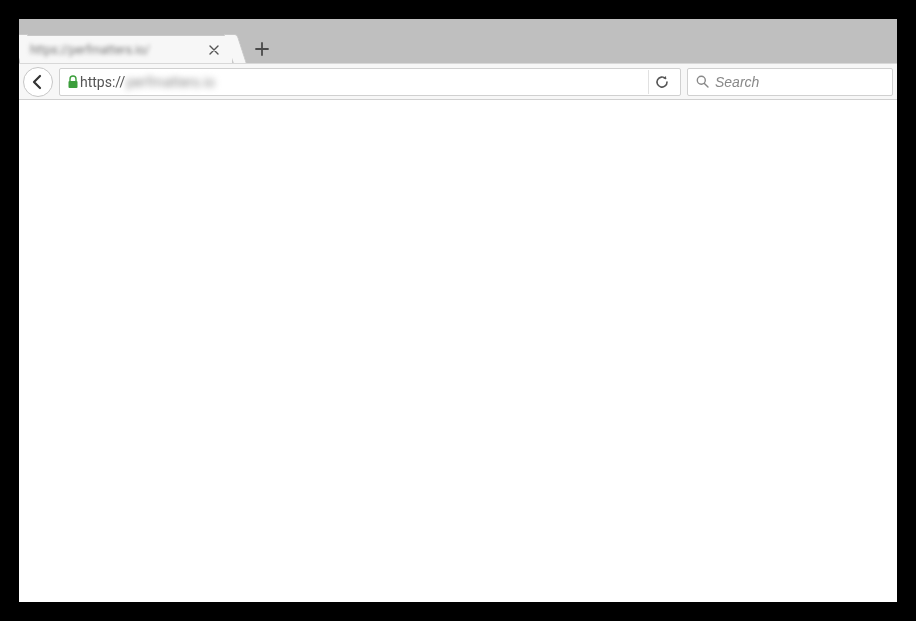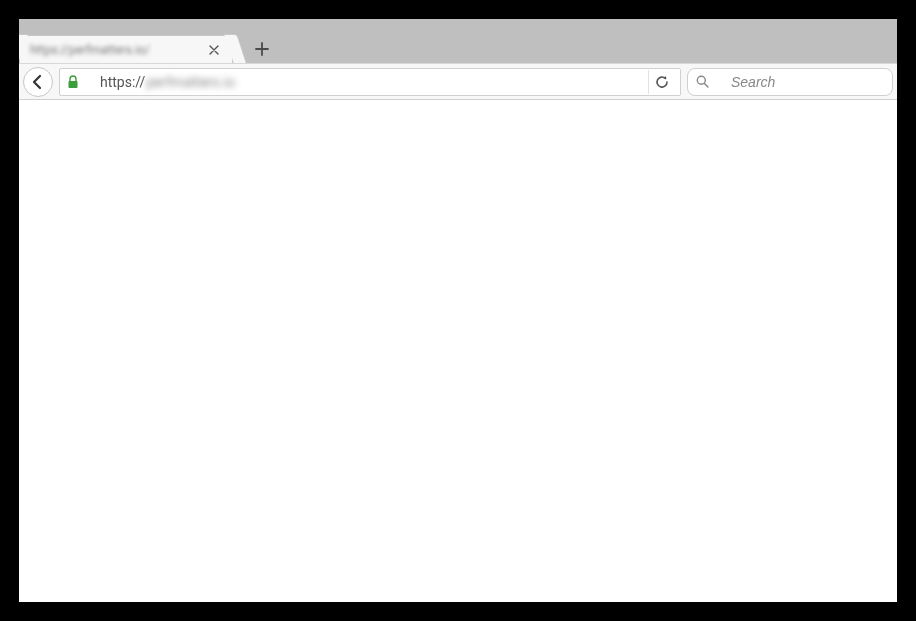--- a/index.html
+++ b/index.html
@@ -123,21 +123,21 @@
 
   .address-wrap {
     flex: 1;
     height: 28px;
     background: #fff;
     border: 1px solid #d0d0d0;
     border-radius: 2px;
     display: flex;
     align-items: center;
     padding: 0 6px;
-    gap: 20px;
+    gap: 0;
   }
   .lock-icon {
     width: 14px;
     height: 14px;
     display: flex;
     align-items: center;
     justify-content: center;
   }
   .lock-icon svg { width: 12px; height: 14px; color: #3b9e3b; }
 
@@ -164,25 +164,25 @@
     cursor: pointer;
     color: #555;
   }
   .reload-btn svg { width: 14px; height: 14px; }
 
   .search-wrap {
     width: 206px;
     height: 28px;
     background: #fff;
     border: 1px solid #d0d0d0;
-    border-radius: 8px;
+    border-radius: 2px;
     display: flex;
     align-items: center;
     padding: 0 8px;
-    gap: 22px;
+    gap: 6px;
   }
   .search-wrap svg { width: 13px; height: 13px; color: #888; flex-shrink: 0; }
   .search-input {
     flex: 1;
     border: none;
     outline: none;
     font-size: 14px;
     font-style: italic;
     color: #888;
     background: transparent;

